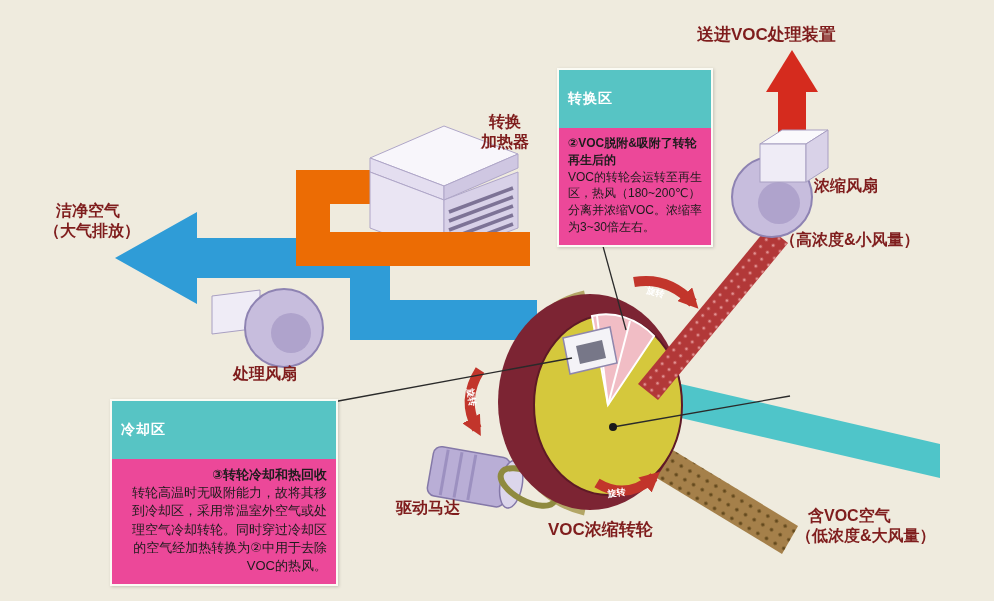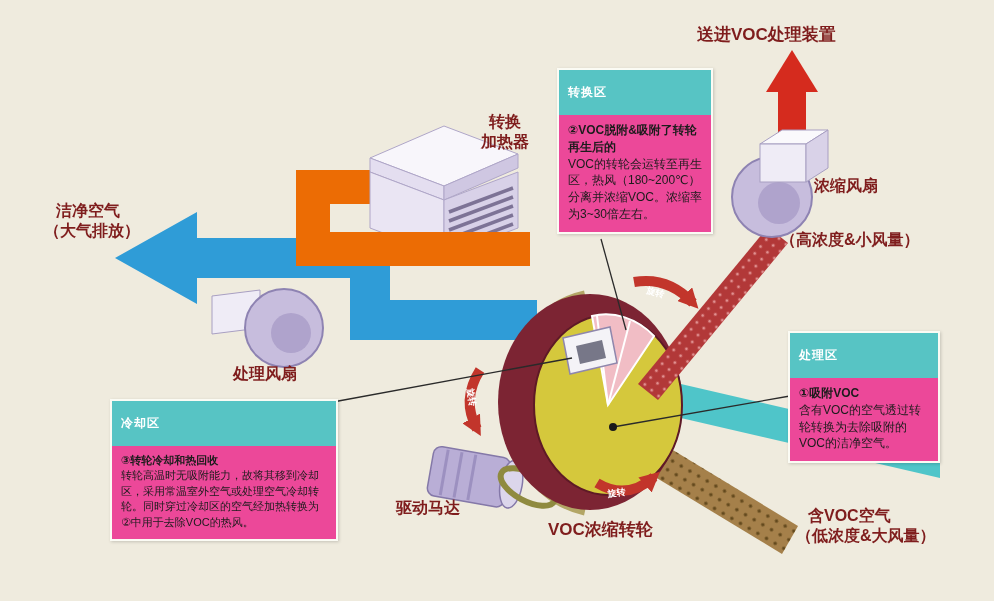--- a/index.html
+++ b/index.html
@@ -2,21 +2,21 @@
 <html><head>
 <meta charset="utf-8">
 <style>
   html,body{margin:0;padding:0;background:#EFEBDE;}
   .stage{position:relative;width:994px;height:601px;background:#EFEBDE;overflow:hidden;
          font-family:"Liberation Sans","DejaVu Sans",sans-serif;}
   .stage svg{position:absolute;left:0;top:0;z-index:1;}
   .label{position:absolute;font-weight:700;color:#7f1d1d;font-size:16px;line-height:1.28;white-space:nowrap;z-index:3;}
   .indent1{padding-left:12px;}
   .callout{position:absolute;z-index:3;border:2px solid #FBFBF4;box-shadow:1px 1px 3px rgba(0,0,0,.18);}
-  .callout-title{background:#57C4C4;color:#fff;font-weight:700;font-size:12px;padding:14px 9px;letter-spacing:1px;}
+  .callout-title{background:#57C4C4;color:#fff;font-weight:700;font-size:14px;padding:20px 9px;letter-spacing:1px;}
   .callout-bodytext{background:#ec4899;padding:7px 9px 9px;font-size:12px;line-height:1.4;color:#1c1c1c;}
   .callout-heading{display:block;font-weight:700;}
   .big{font-size:17px;}
 </style>
 </head>
 <body>
 
 <div class="stage">
 
 <svg width="994" height="601" viewBox="0 0 994 601">
@@ -169,29 +169,22 @@
 </div>
 
 <div class="callout" style="left:557px;top:68px;width:152px;">
   <div class="callout-title">转换区</div>
   <div class="callout-bodytext">
     <span class="callout-heading">②VOC脱附&amp;吸附了转轮再生后的</span>
     <span>VOC的转轮会运转至再生区，热风（180~200℃）分离并浓缩VOC。浓缩率为3~30倍左右。</span>
   </div>
 </div>
 
-<div class="callout" style="left:788px;top:331px;width:148px;">
-  <div class="callout-title">处理区</div>
-  <div class="callout-bodytext">
-    <span class="callout-heading">①吸附VOC</span>
-    <span>含有VOC的空气透过转轮转换为去除吸附的VOC的洁净空气。</span>
-  </div>
-</div>
 
 <div class="callout" style="left:110px;top:399px;width:224px;">
   <div class="callout-title">冷却区</div>
-  <div class="callout-bodytext" style="font-size:11px;">
+  <div class="callout-bodytext" style="font-size:13px;text-align:right;">
     <span class="callout-heading">③转轮冷却和热回收</span>
     <span>转轮高温时无吸附能力，故将其移到冷却区，采用常温室外空气或处理空气冷却转轮。同时穿过冷却区的空气经加热转换为②中用于去除VOC的热风。</span>
   </div>
 </div>
 
 </div>
 
 </body></html>

